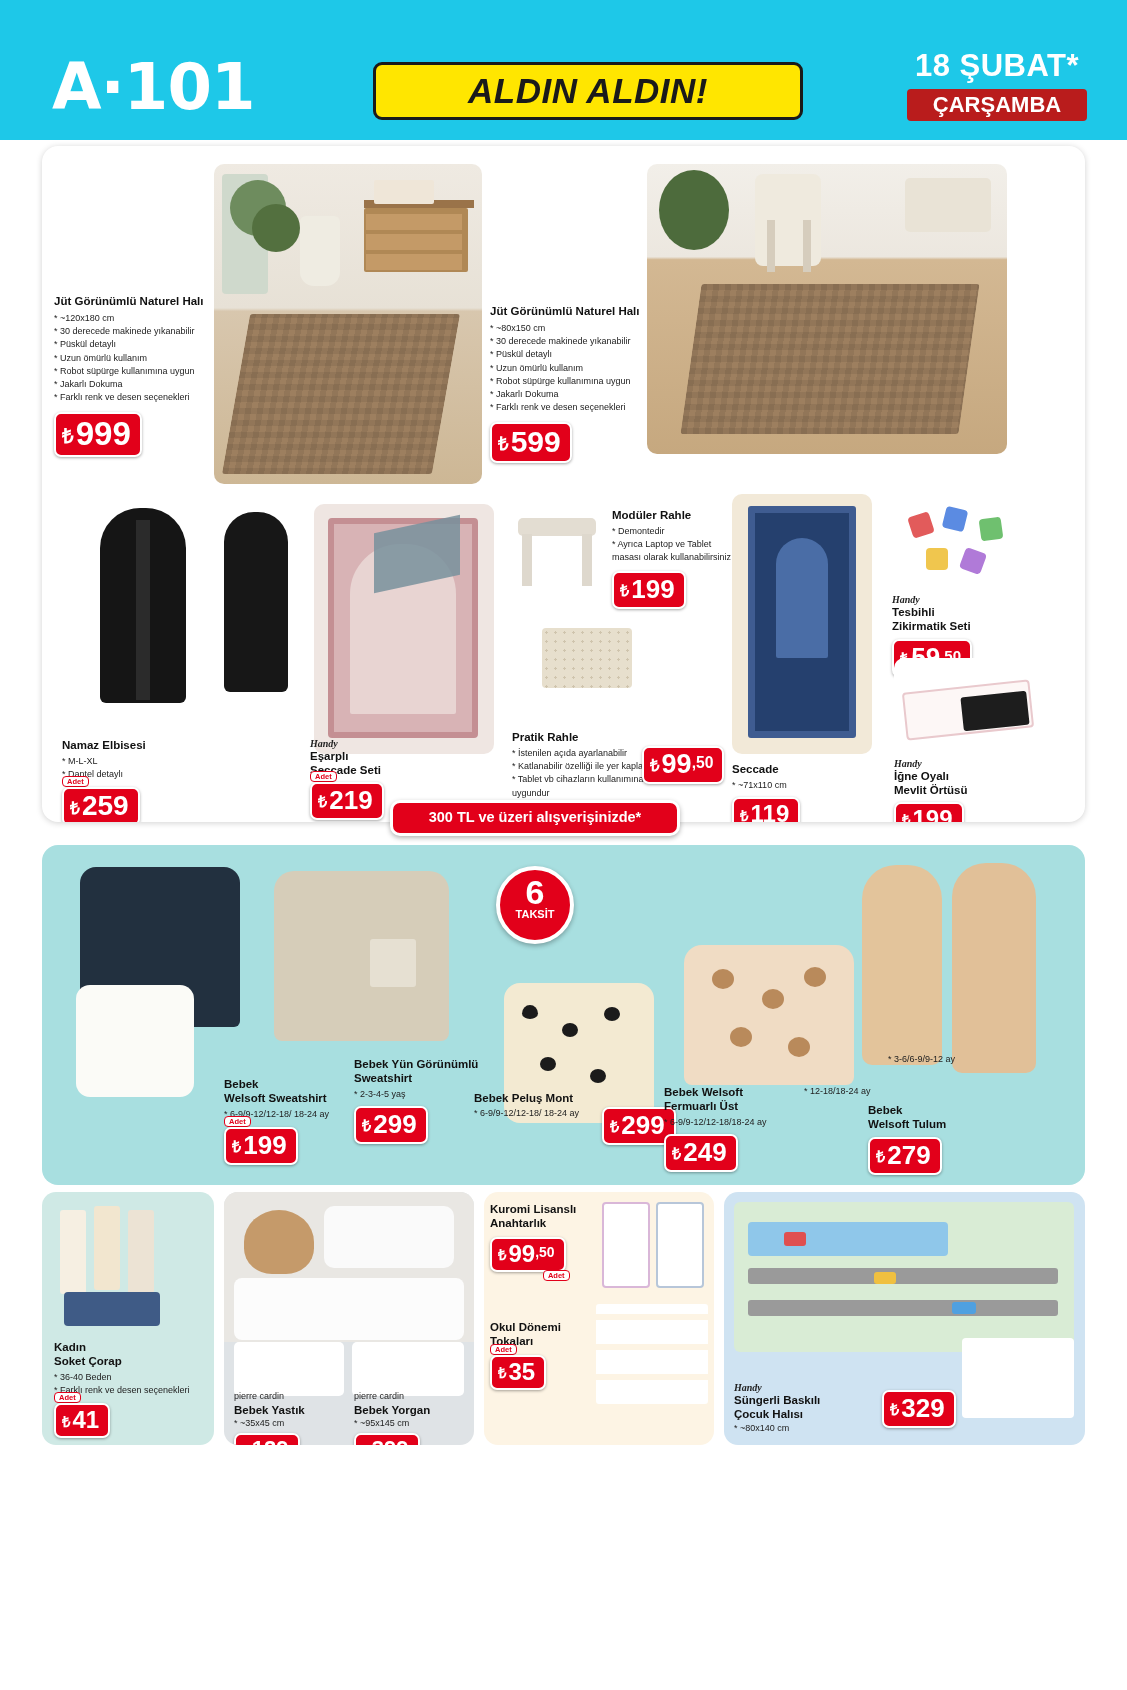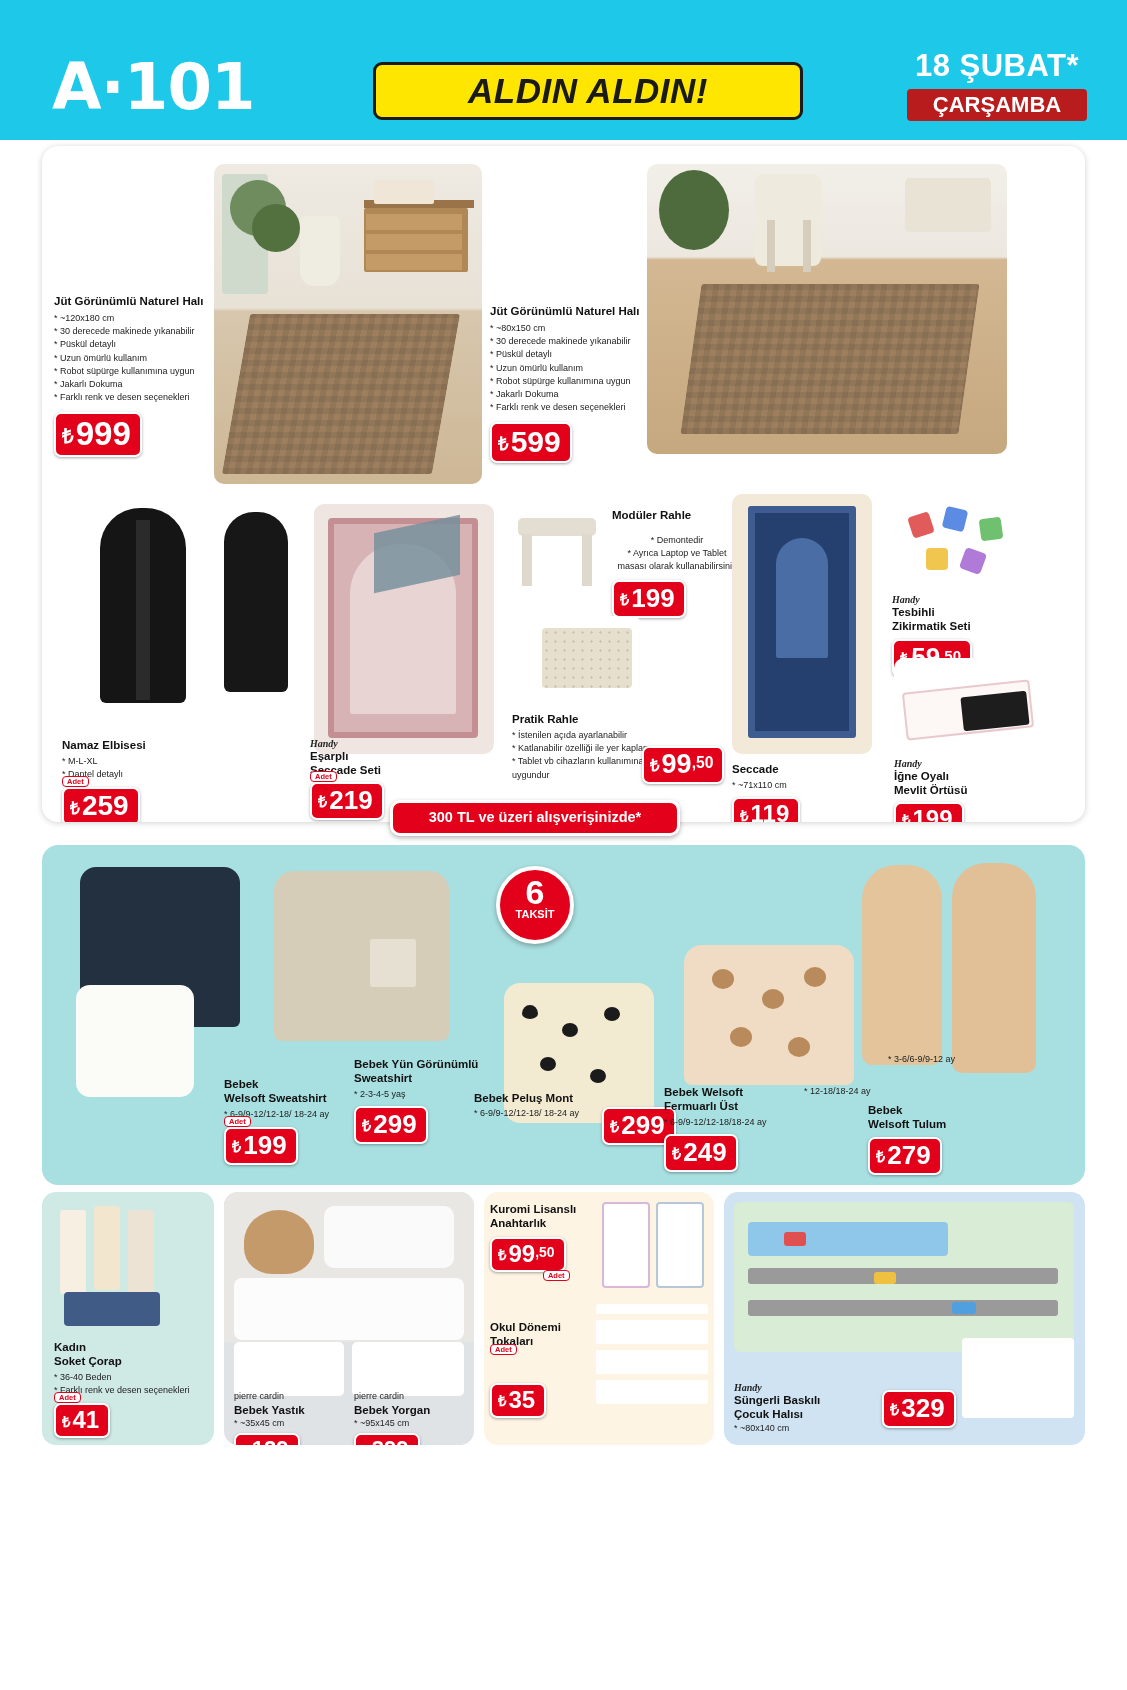--- a/index.html
+++ b/index.html
@@ -234,36 +234,36 @@
       </div>
     </div>
 
     <div class="photo" style="left:460px;top:358px;width:110px;height:100px;background:#fff;">
       <div style="position:absolute;left:16px;top:14px;width:78px;height:18px;background:#e3ddd2;border-radius:5px;"></div>
       <div style="position:absolute;left:20px;top:30px;width:10px;height:52px;background:#ded8cd;"></div>
       <div style="position:absolute;left:80px;top:30px;width:10px;height:52px;background:#ded8cd;"></div>
     </div>
     <div style="position:absolute;left:570px;top:362px;width:130px;">
       <div class="ptitle">Modüler Rahle</div>
-      <div class="pfeat" style="margin-top:12px;text-align:center;">
+      <div class="pfeat" style="margin-top:3px;">
         <div>Demontedir</div>
         <div>Ayrıca Laptop ve Tablet masası olarak kullanabilirsiniz</div>
       </div>
       <div style="margin-top:6px;">
         <span class="price" style="font-size:26px;">
           <span class="tl">₺</span><span>199</span>
         </span>
       </div>
     </div>
 
     <div class="photo" style="left:490px;top:470px;width:110px;height:90px;background:#fff;">
       <div style="position:absolute;left:10px;top:12px;width:90px;height:60px;background:#e7dfcd;border-radius:4px;
         background-image:radial-gradient(#cfc4ad 1.3px, transparent 1.4px); background-size:9px 9px;"></div>
     </div>
-    <div style="position:absolute;left:470px;top:566px;width:165px;">
+    <div style="position:absolute;left:470px;top:584px;width:165px;">
       <div class="ptitle">Pratik Rahle</div>
       <div class="pfeat" style="margin-top:3px;">
         <div>İstenilen açıda ayarlanabilir</div>
         <div>Katlanabilir özelliği ile yer kaplamaz</div>
         <div>Tablet vb cihazların kullanımına uygundur</div>
       </div>
     </div>
     <div style="position:absolute;left:600px;top:600px;">
       <span class="price" style="font-size:27px;">
         <span class="tl">₺</span><span>99</span><span class="dec">,50</span>
@@ -501,21 +501,21 @@
           <span class="adet-r">Adet</span>
         </div>
       </div>
       <div style="position:absolute;left:112px;top:112px;width:112px;height:100px;
            background:repeating-linear-gradient(0deg,#fff 0 24px,#fdf4e4 24px 30px);border-radius:3px;"></div>
       <div style="position:absolute;left:6px;top:128px;width:110px;">
         <div class="ptitle" style="white-space:pre-line;">Okul Dönemi
 Tokaları</div>
         <div style="margin-top:6px;position:relative;display:inline-block;">
           <span class="adet">Adet</span>
-          <span class="price" style="font-size:24px;margin-top:28px;">
+          <span class="price" style="font-size:24px;">
             <span class="tl">₺</span><span>35</span>
           </span>
         </div>
       </div>
     </div>
 
     <div class="sub" style="left:682px;top:0px;width:361px;height:253px;background:#cfe3f2;">
       <div style="position:absolute;left:10px;top:10px;width:340px;height:150px;background:#d9ecd5;border-radius:6px;"></div>
       <div style="position:absolute;left:24px;top:30px;width:200px;height:34px;background:#8fc7ea;border-radius:4px;"></div>
       <div style="position:absolute;left:24px;top:76px;width:310px;height:16px;background:#9a9a9a;border-radius:3px;"></div>

